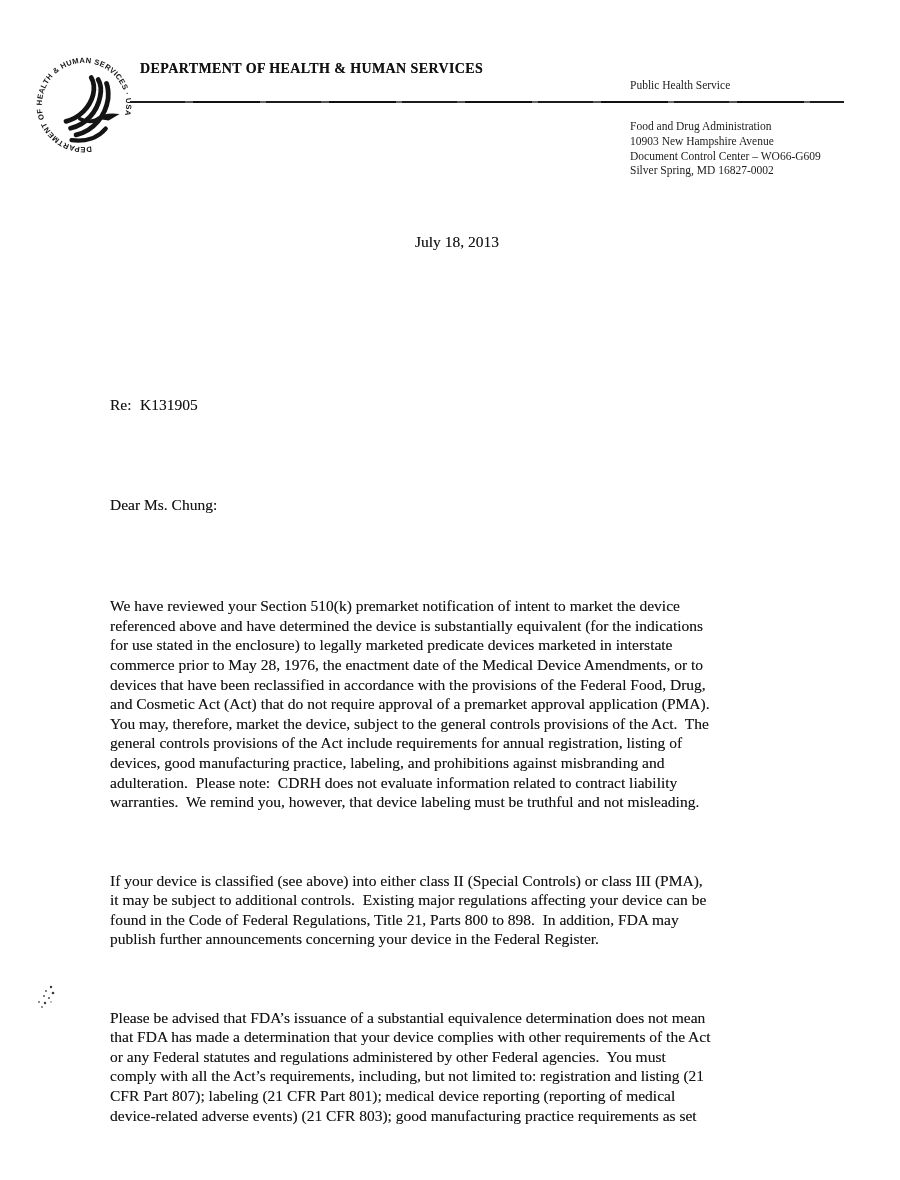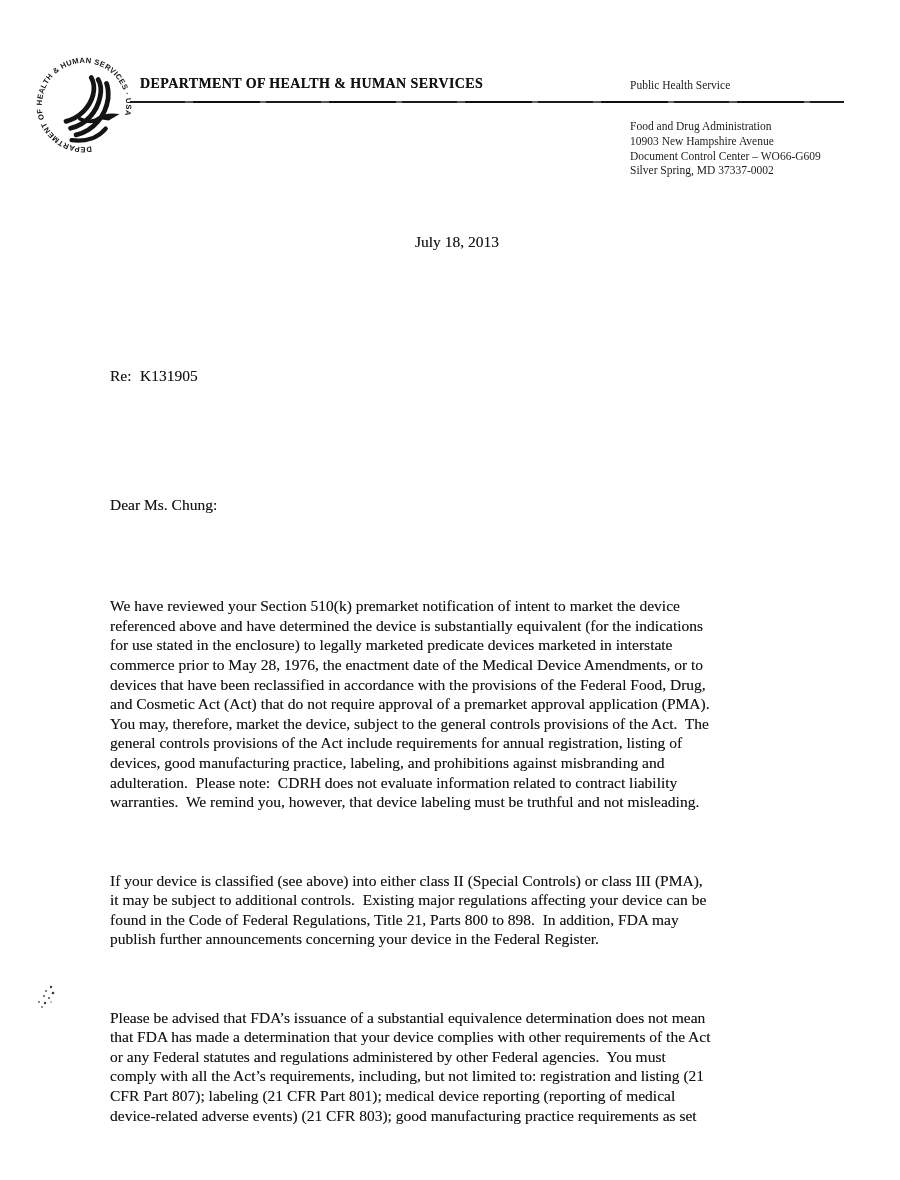--- a/index.html
+++ b/index.html
@@ -17,21 +17,21 @@
     position: absolute;
     left: 30px;
     top: 46px;
     width: 108px;
     height: 118px;
     transform: rotate(-10deg);
   }
   .dept-title {
     position: absolute;
     left: 140px;
-    top: 76px;
+    top: 61px;
     font-size: 14px;
     font-weight: bold;
     letter-spacing: 0.4px;
     color: #121212;
     text-shadow: 0 0 0.5px rgba(0,0,0,0.6);
   }
   .phs {
     position: absolute;
     left: 630px;
     top: 79px;
@@ -63,21 +63,21 @@
   
   .letter-text {
     font-size: 15.5px;
     line-height: 19.6px;
     white-space: pre-wrap;
     color: #151515;
     text-shadow: 0 0 0.4px rgba(0,0,0,0.45);
   }
   .date      { position: absolute; left: 415px; top: 186px; margin-top: 46px; }
   .recipient { position: absolute; left: 110px; top: 207px; }
-  .re-block  { position: absolute; left: 110px; top: 327px; }
+  .re-block  { position: absolute; left: 110px; top: 356px; }
   .re-first  { display: flex; }
   .re-label  { width: 30px; }
   .re-details { margin-left: 30px; }
   .salutation { position: absolute; left: 110px; top: 495px; }
   .body-block {
     position: absolute;
     left: 110px;
     top: 557px;
     width: 732px;
   }
@@ -115,21 +115,21 @@
       </g>
     </svg>
   </div>
 
   <div class="dept-title">DEPARTMENT OF HEALTH &amp; HUMAN SERVICES</div>
   <div class="phs">Public Health Service</div>
   <div class="rule"></div>
   <div class="fda-address">Food and Drug Administration
 10903 New Hampshire Avenue
 Document Control Center – WO66-G609
-Silver Spring, MD 37337-0002</div>
+Silver Spring, MD 16827-0002</div>
 
   <div class="date letter-text">July 18, 2013</div>
 
 
   <div class="re-block letter-text">
     <div class="re-first">
       <span class="re-label">Re:</span>
       <span class="re-number">K131905</span>
     </div>
   </div>

